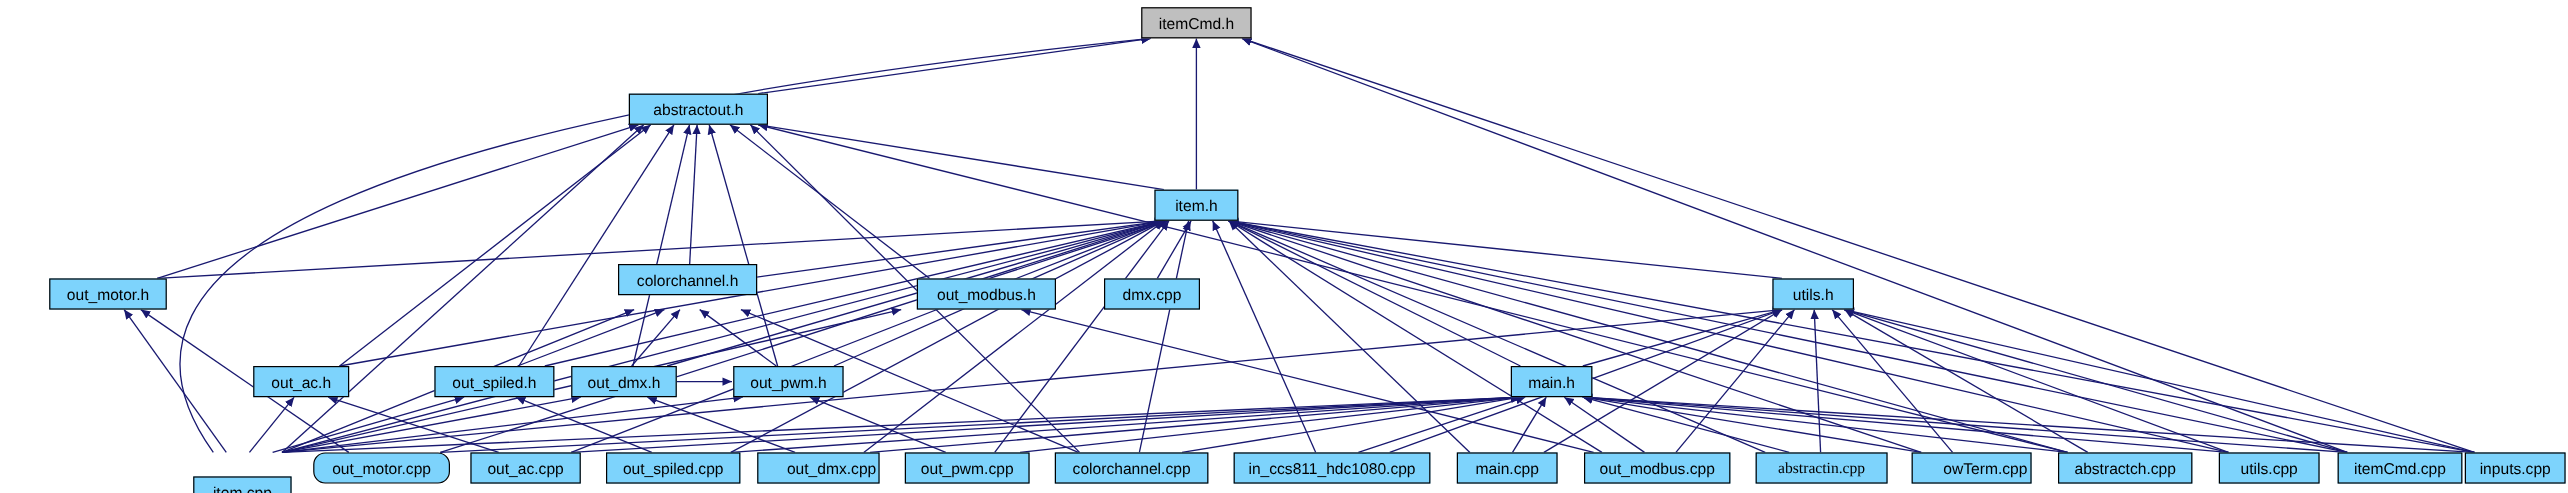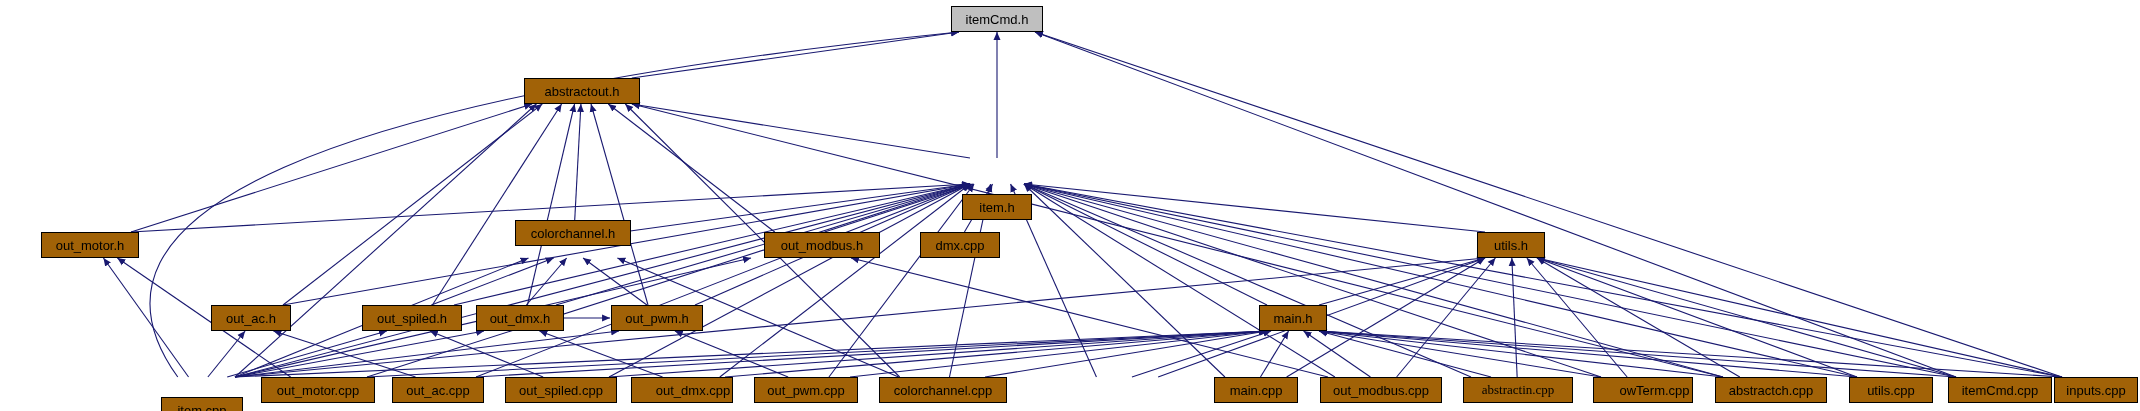--- a/index.html
+++ b/index.html
@@ -1,19 +1,19 @@
 <!DOCTYPE html>
 <html><head>
 <meta charset="utf-8">
 <style>
   html,body{margin:0;padding:0;background:#ffffff;}
   #graph{position:relative;width:2140px;height:411px;background:#ffffff;overflow:hidden;
          font-family:"Liberation Sans", sans-serif;}
   #edge-layer{position:absolute;left:0;top:0;}
-  .node{position:absolute;box-sizing:border-box;border:1px solid #000000;background:#a16207;
+  .node{position:absolute;box-sizing:border-box;border:1px solid #000000;background:#7dd3fc;
         display:flex;align-items:center;justify-content:center;white-space:nowrap;
         font-size:13px;color:#000000;cursor:pointer;z-index:2;}
   .node.highlight{background:#bfbfbf;cursor:default;}
 </style>
 </head>
 <body>
 
 <div id="graph">
     <svg id="edge-layer" width="2140" height="411" viewBox="0 0 2140 411">
       <defs>
@@ -104,38 +104,39 @@
       <path d="M 235 377 L 484 331" fill="none" stroke="#191970" stroke-width="1.1" marker-end="url(#arrow)"></path>
       <path d="M 662.56 377 L 539.44 331" fill="none" stroke="#191970" stroke-width="1.1" marker-end="url(#arrow)"></path>
       <path d="M 235 377 L 619 331" fill="none" stroke="#191970" stroke-width="1.1" marker-end="url(#arrow)"></path>
       <path d="M 788.12 377 L 674.88 331" fill="none" stroke="#191970" stroke-width="1.1" marker-end="url(#arrow)"></path>
       <path d="M 564 318 L 610 318" fill="none" stroke="#191970" stroke-width="1.1" marker-end="url(#arrow)"></path>
       <path d="M 235 377 L 751 258" fill="none" stroke="#191970" stroke-width="1.1" marker-end="url(#arrow)"></path>
       <path d="M 1328 377 L 851 258" fill="none" stroke="#191970" stroke-width="1.1" marker-end="url(#arrow)"></path>
     </svg>
     <div class="node highlight" style="left: 951px; top: 6px; width: 92px; height: 26px;">itemCmd.h</div>
     <div class="node" style="left: 524px; top: 78px; width: 116px; height: 26px;">abstractout.h</div>
-    <div class="node" style="left: 962px; top: 158px; width: 70px; height: 26px; margin-top: 36px;">item.h</div>
+    <div class="node" style="left: 962px; top: 158px; width: 70px; height: 26px;">item.h</div>
     <div class="node" style="left: 41px; top: 232px; width: 98px; height: 26px;">out_motor.h</div>
     <div class="node" style="left: 515px; top: 220px; width: 116px; height: 26px;">colorchannel.h</div>
     <div class="node" style="left: 743px; top: 232px; width: 116px; height: 26px; margin-left: 21px;">out_modbus.h</div>
     <div class="node" style="left: 920px; top: 232px; width: 80px; height: 26px;">dmx.cpp</div>
     <div class="node" style="left: 1477px; top: 232px; width: 68px; height: 26px;">utils.h</div>
     <div class="node" style="left: 211px; top: 305px; width: 80px; height: 26px;">out_ac.h</div>
     <div class="node" style="left: 362px; top: 305px; width: 100px; height: 26px;">out_spiled.h</div>
     <div class="node" style="left: 476px; top: 305px; width: 88px; height: 26px;">out_dmx.h</div>
     <div class="node" style="left: 611px; top: 305px; width: 92px; height: 26px;">out_pwm.h</div>
     <div class="node" style="left: 1259px; top: 305px; width: 68px; height: 26px;">main.h</div>
     <div class="node" style="left: 161px; top: 361px; width: 82px; height: 26px; margin-top: 36px;">item.cpp</div>
-    <div class="node" style="left: 261px; top: 377px; width: 114px; height: 26px;">out_motor.cpp</div>
+    <div class="node" style="left: 261px; top: 377px; width: 114px; height: 26px; border-radius: 10px;">out_motor.cpp</div>
     <div class="node" style="left: 392px; top: 377px; width: 92px; height: 26px;">out_ac.cpp</div>
     <div class="node" style="left: 505px; top: 377px; width: 112px; height: 26px;">out_spiled.cpp</div>
     <div class="node" style="left: 631px; top: 377px; width: 102px; height: 26px; padding-left: 22px;">out_dmx.cpp</div>
     <div class="node" style="left: 754px; top: 377px; width: 104px; height: 26px;">out_pwm.cpp</div>
     <div class="node" style="left: 879px; top: 377px; width: 128px; height: 26px;">colorchannel.cpp</div>
+    <div class="node" style="left: 1028px; top: 377px; width: 164px; height: 26px;">in_ccs811_hdc1080.cpp</div>
     <div class="node" style="left: 1214px; top: 377px; width: 84px; height: 26px;">main.cpp</div>
     <div class="node" style="left: 1320px; top: 377px; width: 122px; height: 26px;">out_modbus.cpp</div>
     <div class="node" style="left: 1463px; top: 377px; width: 110px; height: 26px; font-family: Liberation Serif, serif;">abstractin.cpp</div>
     <div class="node" style="left: 1593px; top: 377px; width: 100px; height: 26px; padding-left: 23px;">owTerm.cpp</div>
     <div class="node" style="left: 1715px; top: 377px; width: 112px; height: 26px;">abstractch.cpp</div>
     <div class="node" style="left: 1849px; top: 377px; width: 84px; height: 26px;">utils.cpp</div>
     <div class="node" style="left: 1948px; top: 377px; width: 104px; height: 26px;">itemCmd.cpp</div>
     <div class="node" style="left: 2054px; top: 377px; width: 84px; height: 26px;">inputs.cpp</div>
   </div>
 

